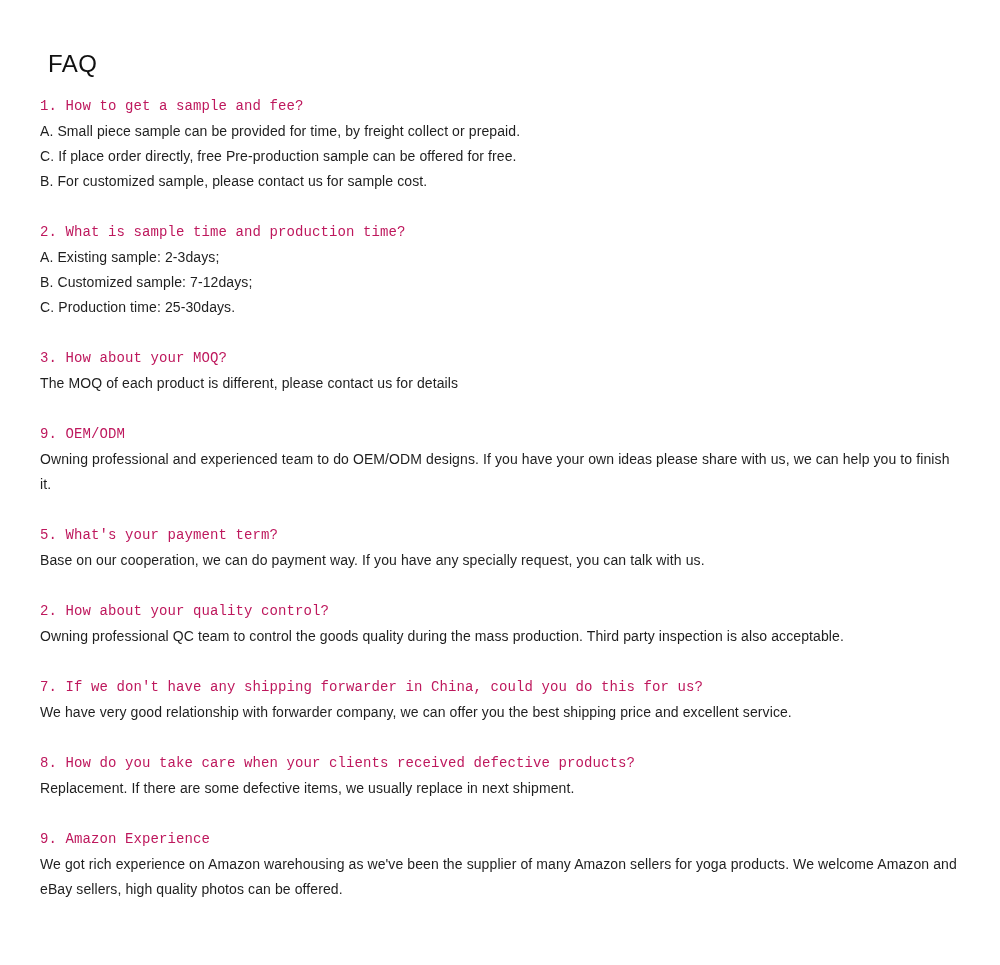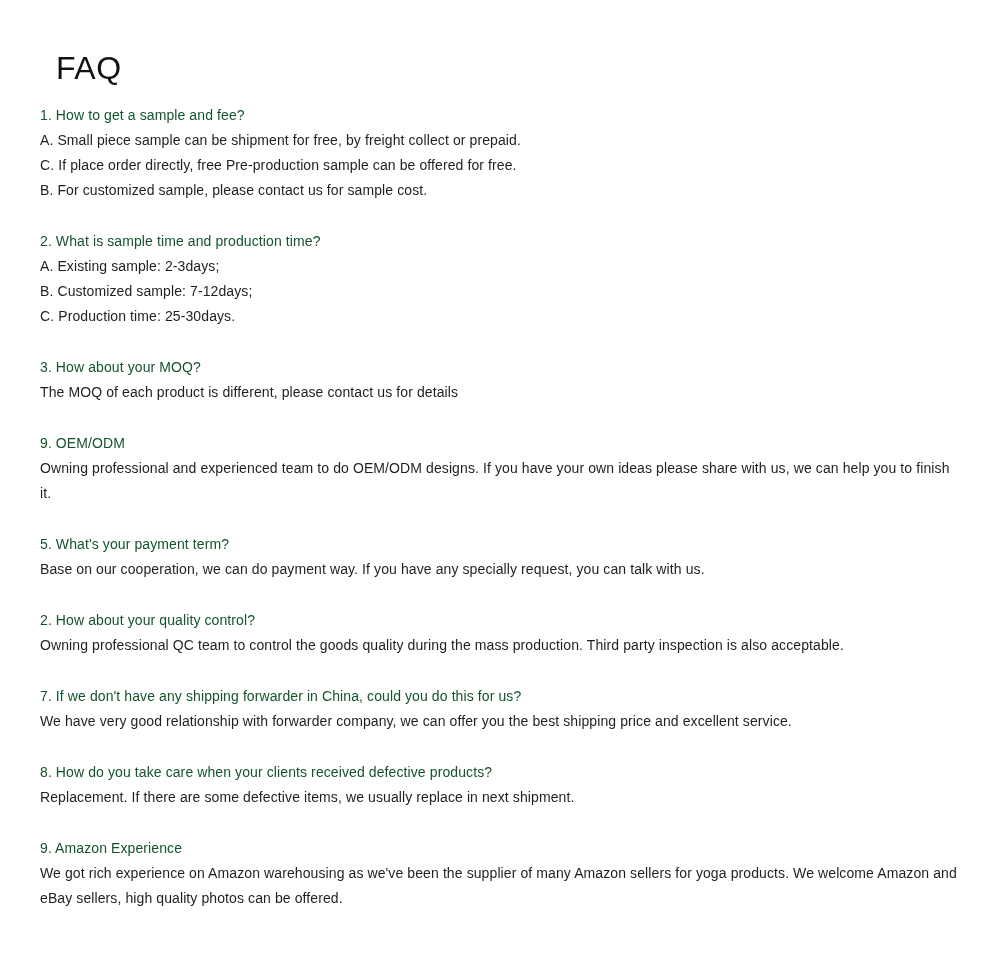--- a/index.html
+++ b/index.html
@@ -12,53 +12,54 @@
     min-height: 965px;
     font-family: "Liberation Sans", "DejaVu Sans", sans-serif;
     color: #1c1c1c;
     -webkit-font-smoothing: antialiased;
   }
   .page {
     padding: 50px 40px 60px 40px;
     box-sizing: border-box;
   }
   .title {
-    font-size: 32px;
+    font-size: 24px;
     font-weight: 400;
     letter-spacing: 0.5px;
-    margin: 0 0 16px 16px;
+    margin: 0 0 16px 8px;
     color: #111111;
   }
   .faq-block {
     margin: 0 0 26px 0;
   }
   .faq-block p {
     margin: 0;
     font-size: 14px;
     line-height: 25px;
     color: #1c1c1c;
     letter-spacing: 0.1px;
   }
   .faq-block .q {
-    color: #14532d;
+    color: #be185d;
+    font-family: Liberation Mono, monospace;
   }
   .faq-block .a {
     color: #1f1f1f;
   }
 </style>
 </head>
 <body>
 
 <div class="page">
 
   <h1 class="title">FAQ</h1>
 
   <section class="faq-block">
     <p class="q">1. How to get a sample and fee?</p>
-    <p class="a">A. Small piece sample can be shipment for free, by freight collect or prepaid.</p>
+    <p class="a">A. Small piece sample can be provided for time, by freight collect or prepaid.</p>
     <p class="a">C. If place order directly, free Pre-production sample can be offered for free.</p>
     <p class="a">B. For customized sample, please contact us for sample cost.</p>
   </section>
 
   <section class="faq-block">
     <p class="q">2. What is sample time and production time?</p>
     <p class="a">A. Existing sample: 2-3days;</p>
     <p class="a">B. Customized sample: 7-12days;</p>
     <p class="a">C. Production time: 25-30days.</p>
   </section>

